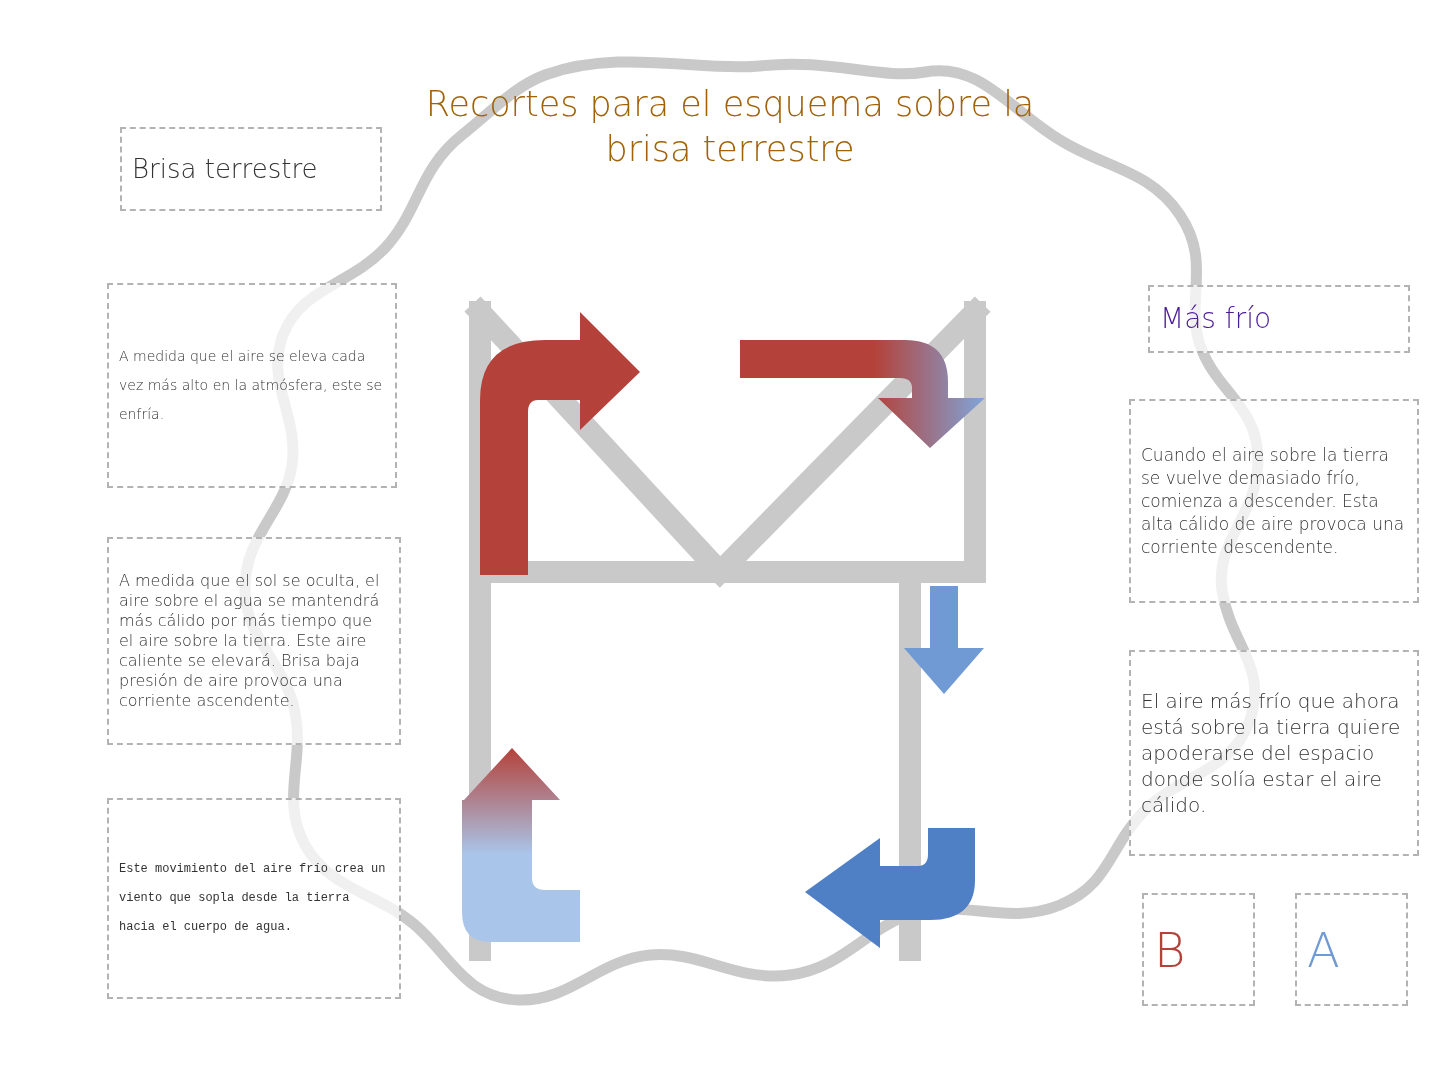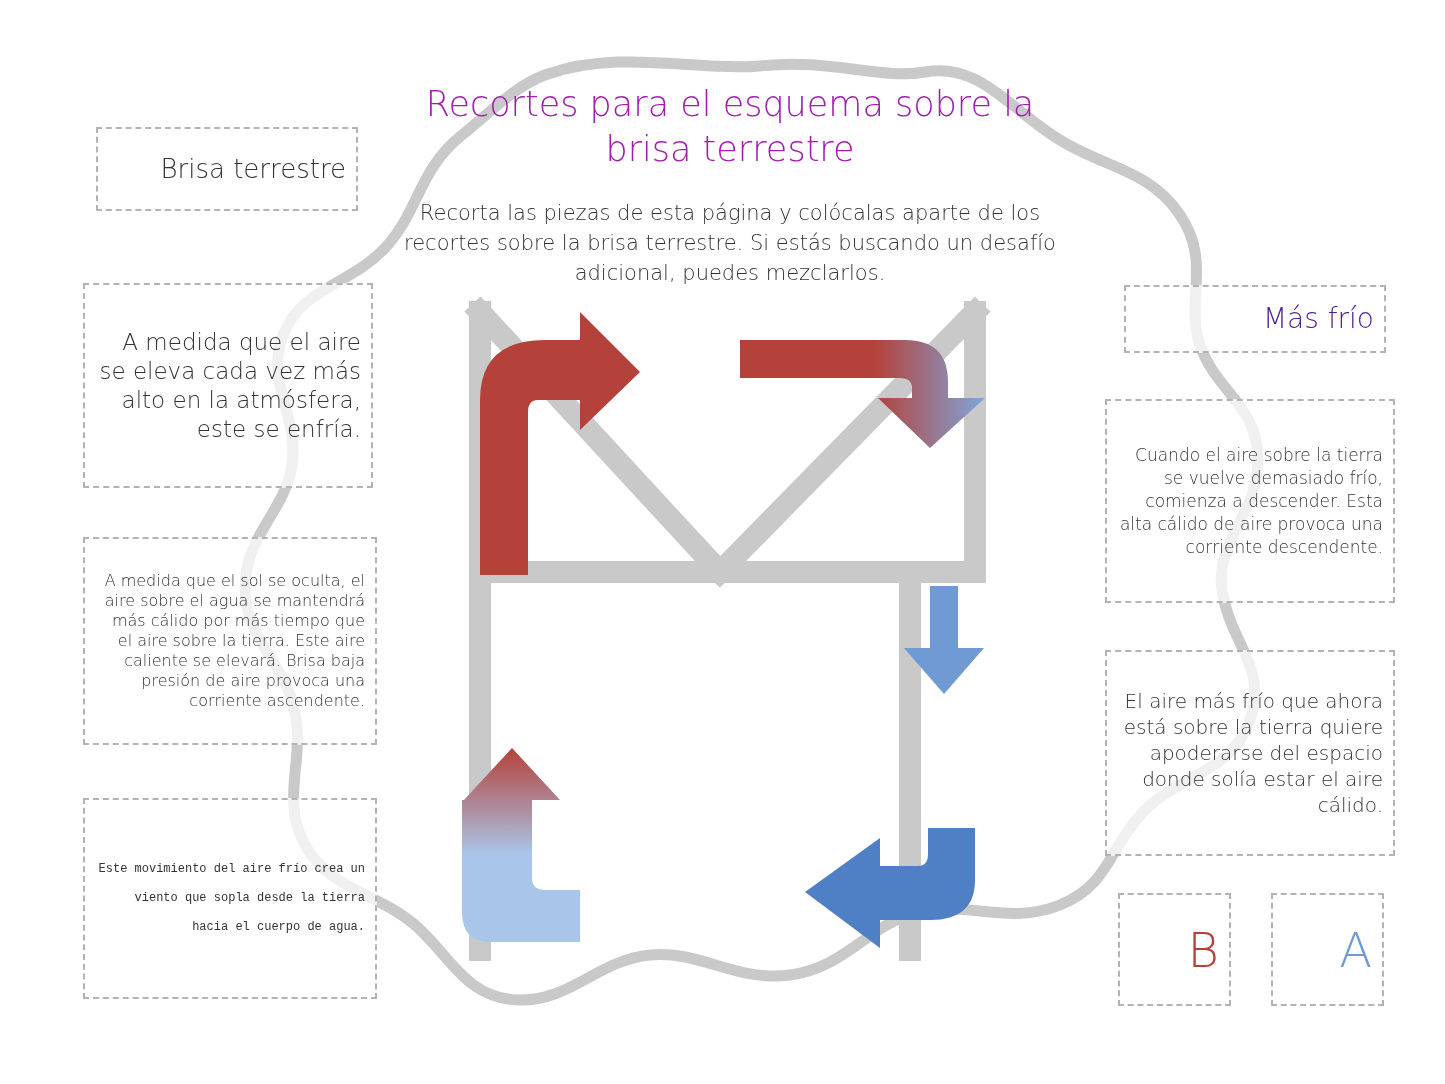--- a/index.html
+++ b/index.html
@@ -31,21 +31,21 @@
     height: 1084px;
   }
   .title {
     position: absolute;
     left: 385px;
     top: 82px;
     width: 690px;
     text-align: center;
     font-size: 35px;
     line-height: 45px;
-    color: #a21caf;
+    color: #a16207;
     font-family: "DejaVu Sans", sans-serif;
     font-weight: 300;
   }
   .instructions {
     position: absolute;
     left: 395px;
     top: 198px;
     width: 670px;
     text-align: center;
     font-size: 21px;
@@ -54,26 +54,27 @@
     font-family: "DejaVu Sans", sans-serif;
     font-weight: 300;
   }
   .cut-box {
     position: absolute;
     border: 2px dashed #b3b3b3;
     box-sizing: border-box;
     display: flex;
     align-items: center;
     justify-content: center;
-    text-align: right;
+    text-align: left;
     background: rgba(255,255,255,0.72);
     color: #333333;
     font-family: "DejaVu Sans", sans-serif;
     font-weight: 300;
     padding: 6px 10px;
+    margin-left: 24px;
   }
   .cut-box span {
     display: block;
     width: 100%;
   }
   .label-red { color: #b4423a; }
   .label-blue { color: #4c1d95; }
   .letter {
     font-size: 48px;
     font-weight: 300;
@@ -140,27 +141,26 @@
       <path d="M975 828 L975 880 Q975 920 930 920 L880 920 L880 948 L805 892 L880 838 L880 866 L918 866 Q928 866 928 854 L928 828 Z" fill="#4f7fc4"></path>
     </g>
 
     <g>
       <path d="M512 748 L560 800 L532 800 L532 878 Q532 890 545 890 L580 890 L580 942 L490 942 Q462 942 462 912 L462 800 L464 800 Z" fill="url(#gradCoolWarm)"></path>
     </g>
   </svg>
 
   <div class="title">Recortes para el esquema sobre la brisa terrestre</div>
 
-  <div class="instructions">Recorta las piezas de esta página y colócalas aparte de los recortes sobre la brisa terrestre. Si estás buscando un desafío adicional, puedes mezclarlos.</div>
 
   <div class="cut-box" style="left:96px; top:127px; width:262px; height:84px; font-size:26px; line-height:34px;">
     <span>Brisa terrestre</span>
   </div>
 
-  <div class="cut-box" style="left:83px; top:283px; width:290px; height:205px; font-size:23px; line-height:29px;">
+  <div class="cut-box" style="left:83px; top:283px; width:290px; height:205px; font-size:14px; line-height:29px;">
     <span>A medida que el aire se eleva cada vez más alto en la atmósfera, este se enfría.</span>
   </div>
 
   <div class="cut-box" style="left:83px; top:537px; width:294px; height:208px; font-size:16px; line-height:20px;">
     <span>A medida que el sol se oculta, el aire sobre el agua se mantendrá más cálido por más tiempo que el aire sobre la tierra. Este aire caliente se elevará. Brisa baja presión de aire provoca una corriente ascendente.</span>
   </div>
 
   <div class="cut-box" style="left:83px; top:798px; width:294px; height:201px; font-size:12px; line-height:29px;font-family:Liberation Mono, monospace;">
     <span>Este movimiento del aire frío crea un viento que sopla desde la tierra hacia el cuerpo de agua.</span>
   </div>

